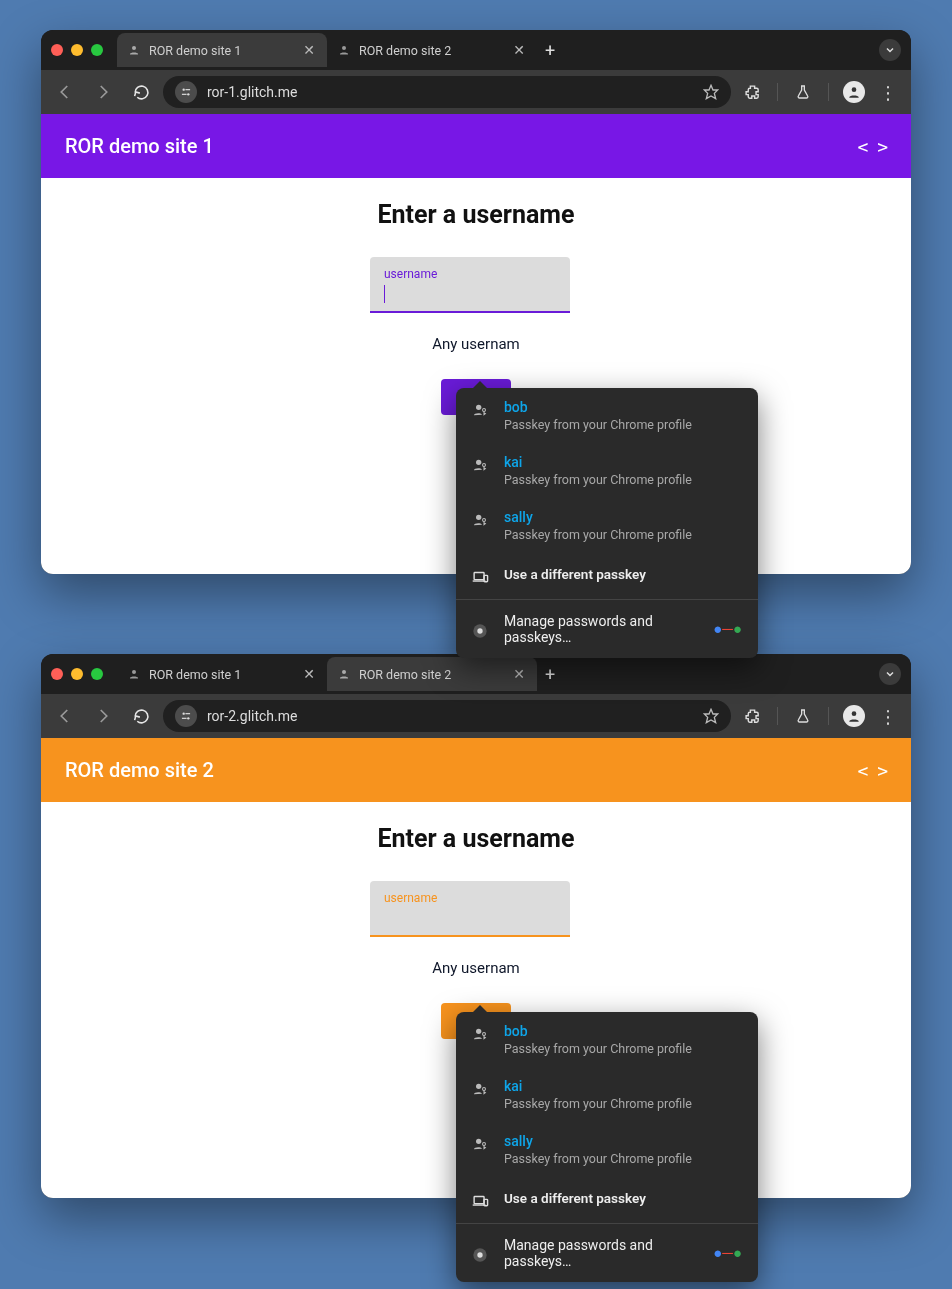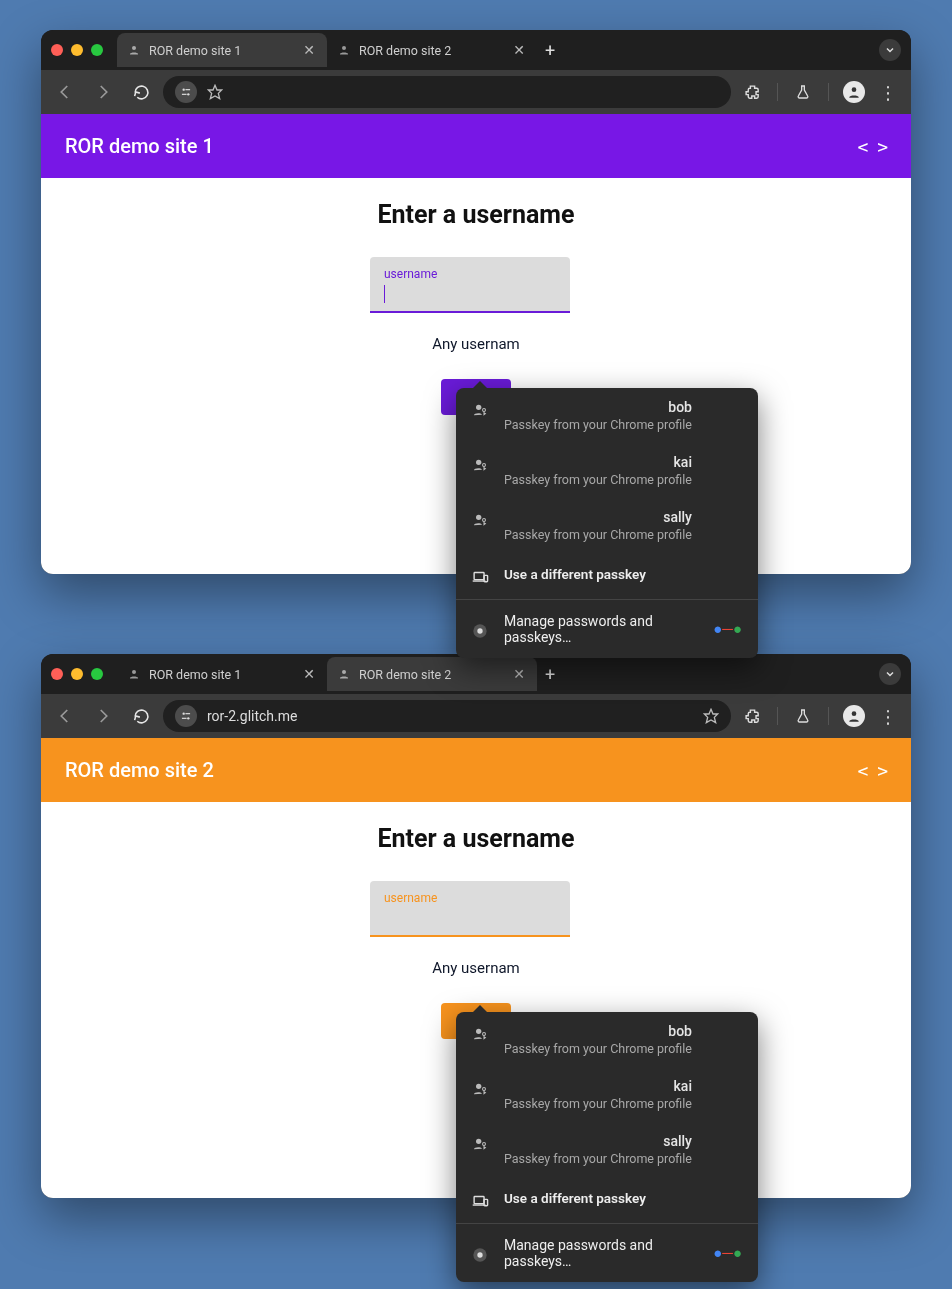--- a/index.html
+++ b/index.html
@@ -105,21 +105,21 @@
     left:415px; z-index:10;
   }
   .popup.p1{top:274px;}
   .popup.p2{top:274px;}
   .popup::before{
     content:""; position:absolute; top:-7px; left:16px; width:0;height:0;
     border-left:8px solid transparent;border-right:8px solid transparent;border-bottom:8px solid #2a2a2a;
   }
   .pk-item{display:flex;align-items:flex-start;gap:14px;padding:11px 16px;}
   .pk-icon{width:18px;color:#bbb;font-size:13px;padding-top:3px;text-align:center;}
-  .pk-text .name{font-weight:500;color:#e5e5e5;font-size:14px;text-align:right;}
+  .pk-text .name{font-weight:500;color:#0ea5e9;font-size:14px;}
   .pk-text .sub{color:#a8a8a8;font-size:12.5px;margin-top:2px;}
   .pk-row{display:flex;align-items:flex-start;gap:14px;padding:13px 16px;}
   .pk-row .lbl{font-weight:600;font-size:13.5px;}
   .footer-row{display:flex;align-items:center;gap:14px;padding:13px 16px;border-top:1px solid #444;}
   .footer-row .lbl{flex:1;font-size:14px;}
   .key-icon{font-size:15px;}
   .key-icon .c1{color:#4285f4;}
   .key-icon .c2{color:#ea4335;}
   .key-icon .c3{color:#34a853;}
   svg{display:block;}
@@ -185,20 +185,21 @@
     </div>
     <div class="addr">
       <span class="site-chip">
         <svg width="14" height="14" viewBox="0 0 24 24" fill="#ddd">
             <circle cx="8" cy="8" r="2"></circle>
             <rect x="11" y="7" width="8" height="2"></rect>
             <circle cx="16" cy="16" r="2"></circle>
             <rect x="5" y="15" width="8" height="2"></rect>
           </svg>
       </span>
+      <span class="url">ror-1.glitch.me</span>
       <span class="star">
         <svg width="16" height="16" viewBox="0 0 24 24" fill="none" stroke="currentColor" stroke-width="2">
             <polygon points="12 2 15 9 22 9 17 14 19 22 12 18 5 22 7 14 2 9 9 9"></polygon>
           </svg>
       </span>
     </div>
     <div class="tool-icons">
       <span class="ico">
         <svg width="17" height="17" viewBox="0 0 24 24" fill="none" stroke="#ddd" stroke-width="2">
             <path d="M9 3h6v3h3a2 2 0 012 2v3h-3v4h3v3a2 2 0 01-2 2h-3v-3h-4v3H8a2 2 0 01-2-2v-3H3v-4h3V8a2 2 0 012-2h1z"></path>

